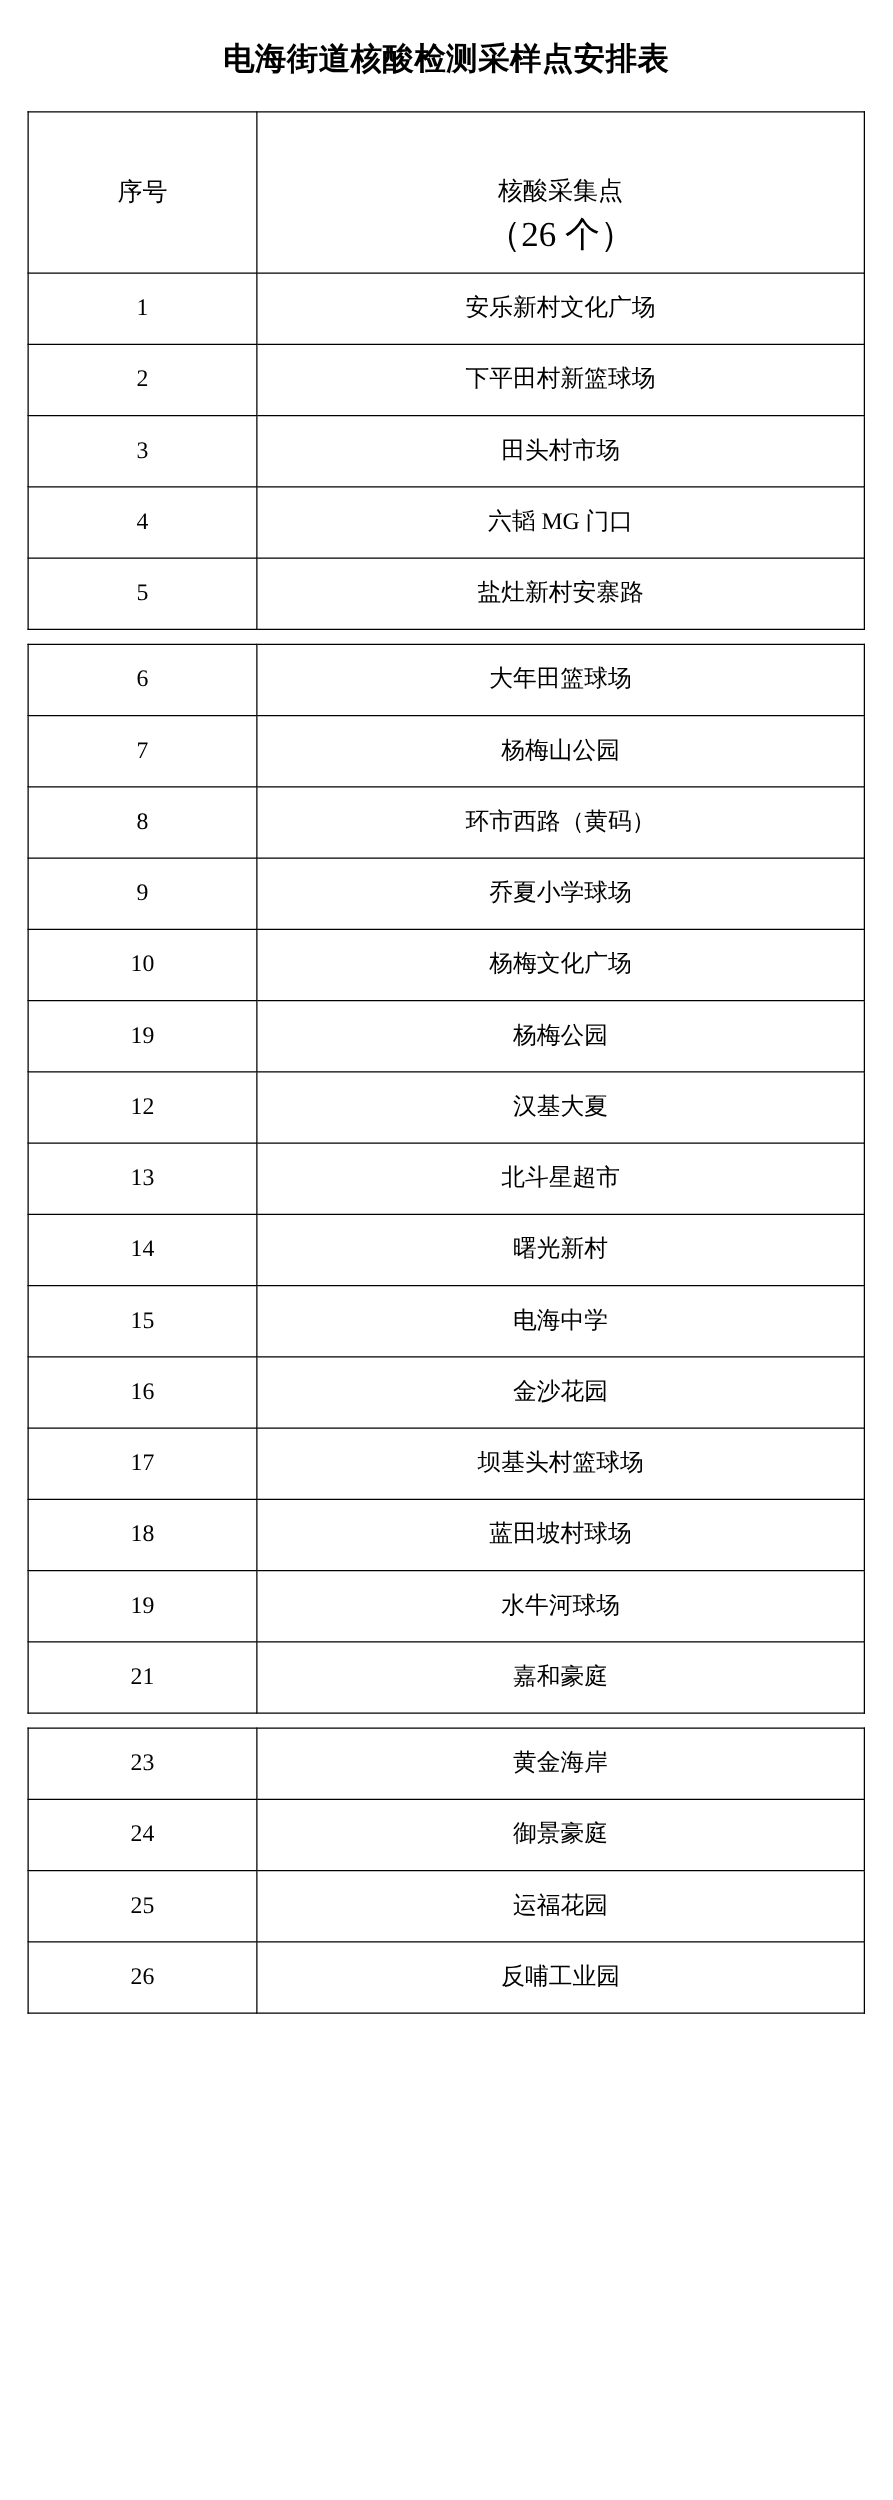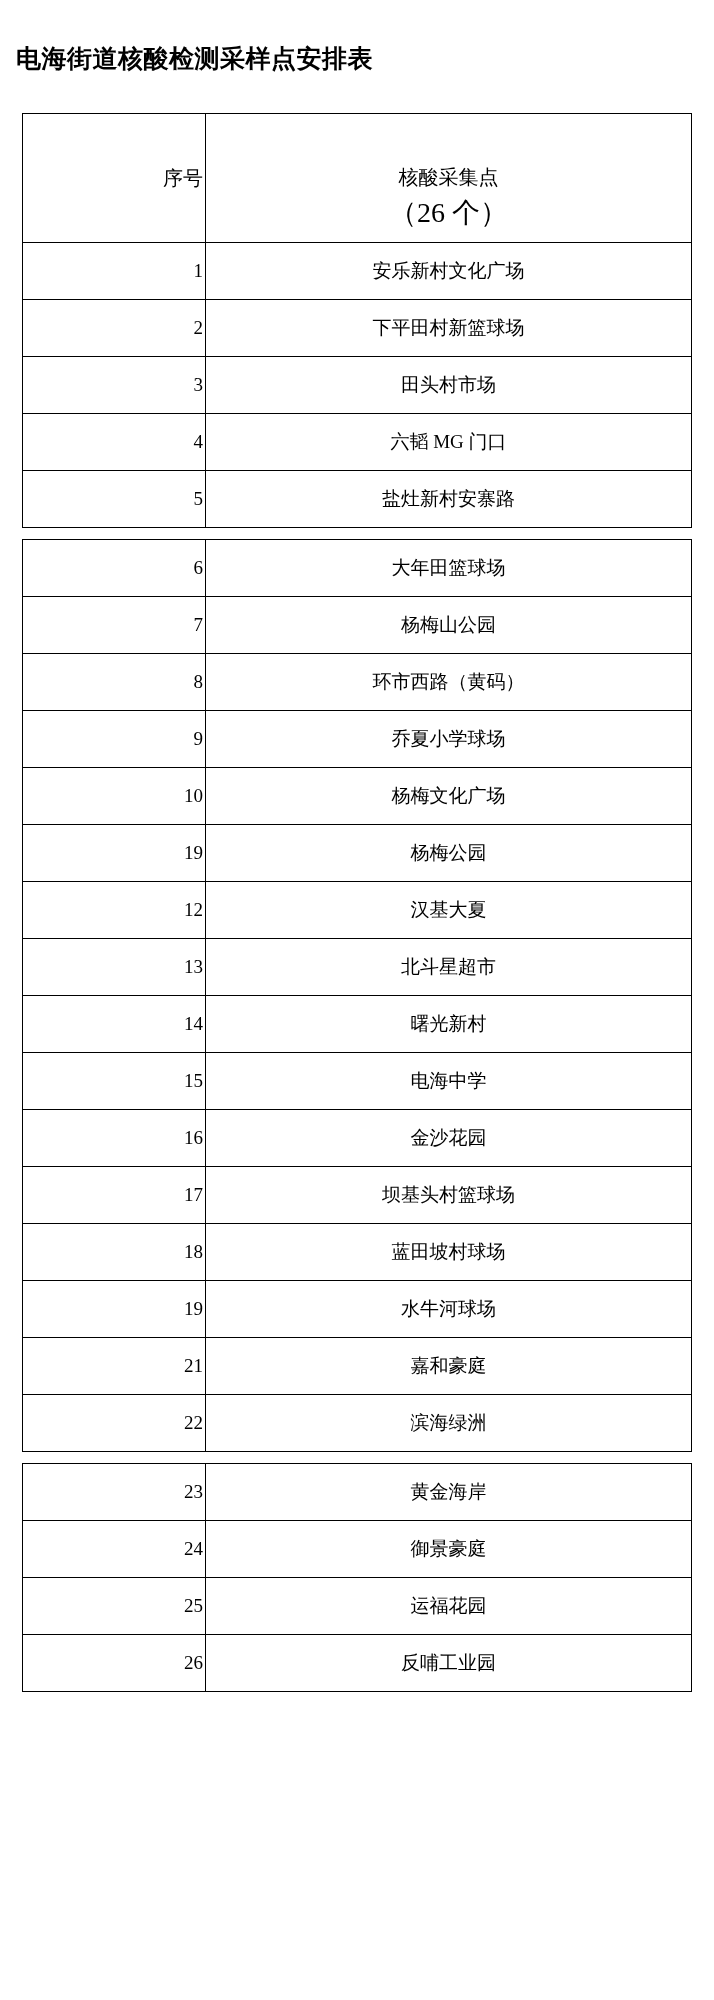--- a/index.html
+++ b/index.html
@@ -13,25 +13,26 @@
     font-family: "Liberation Serif", "DejaVu Serif", serif;
     color: #000000;
     -webkit-font-smoothing: antialiased;
   }
   .page {
     width: 714px;
     box-sizing: border-box;
     padding: 0;
   }
   .doc-title {
+    text-align: center;
     font-family: "Liberation Sans", "DejaVu Sans", sans-serif;
     font-weight: bold;
     font-size: 25px;
     letter-spacing: 0.5px;
-    margin: 16px;
+    margin: 4px;
     padding: 26px 0 22px 0;
     color: #000;
   }
   .table-wrap {
     padding: 0 22px;
     box-sizing: border-box;
   }
   table.sampling {
     border-collapse: collapse;
     width: 100%;
@@ -42,21 +43,20 @@
     text-align: center;
     vertical-align: middle;
     font-size: 19px;
     line-height: 1.45;
     height: 48px;
     padding: 4px 2px;
     font-family: "Liberation Serif", "DejaVu Serif", serif;
   }
   table.sampling td.col-idx {
     width: 27%;
-    text-align: right;
   }
   table.sampling td.col-site {
     width: 73%;
   }
   table.sampling tr.head-row td {
     height: 86px;
     padding: 8px 2px;
   }
   .head-line1 {
     display: block;
@@ -178,24 +178,20 @@
             <td class="col-site">蓝田坡村球场</td>
           </tr>
           <tr>
             <td class="col-idx">19</td>
             <td class="col-site">水牛河球场</td>
           </tr>
           <tr>
             <td class="col-idx">21</td>
             <td class="col-site">嘉和豪庭</td>
           </tr>
-          <tr>
-            <td class="col-idx">22</td>
-            <td class="col-site">滨海绿洲</td>
-          </tr>
           <tr class="gap-row">
             <td colspan="2"></td>
           </tr>
           <tr>
             <td class="col-idx">23</td>
             <td class="col-site">黄金海岸</td>
           </tr>
           <tr>
             <td class="col-idx">24</td>
             <td class="col-site">御景豪庭</td>

